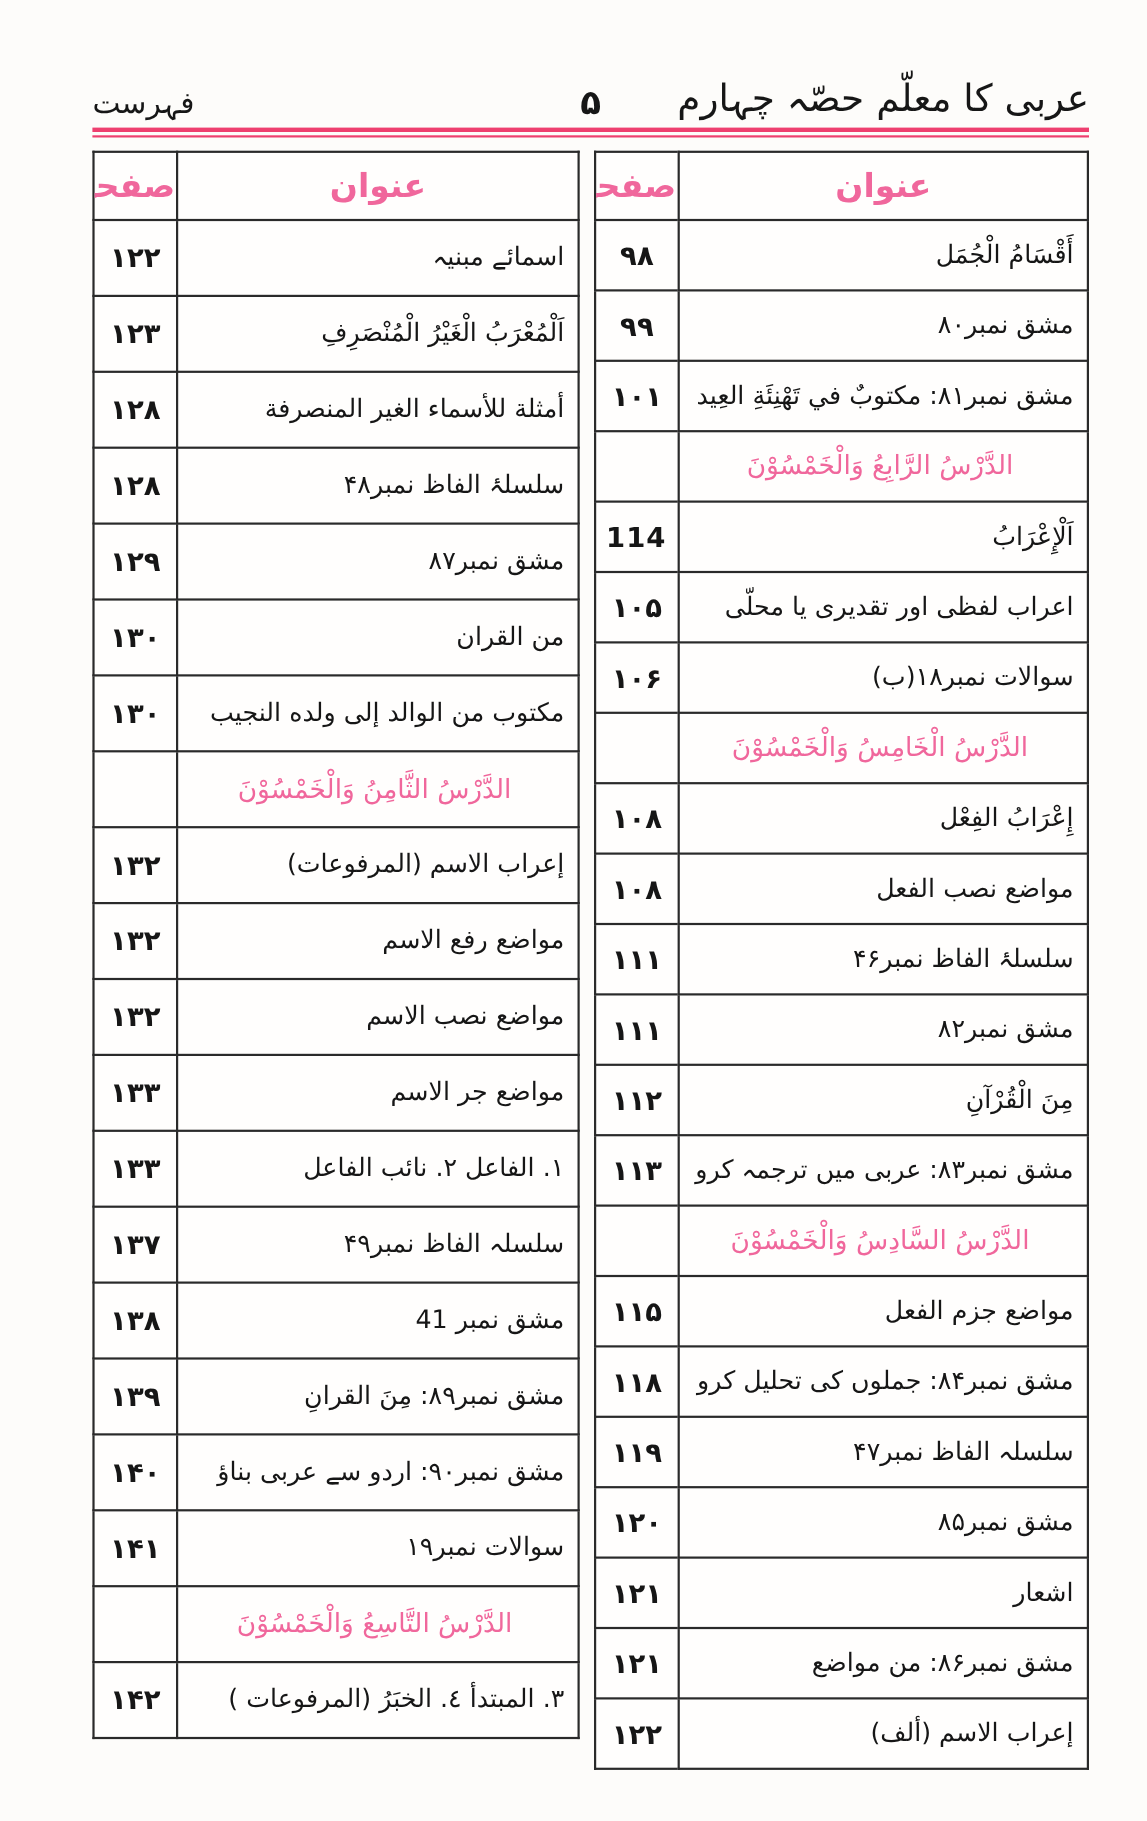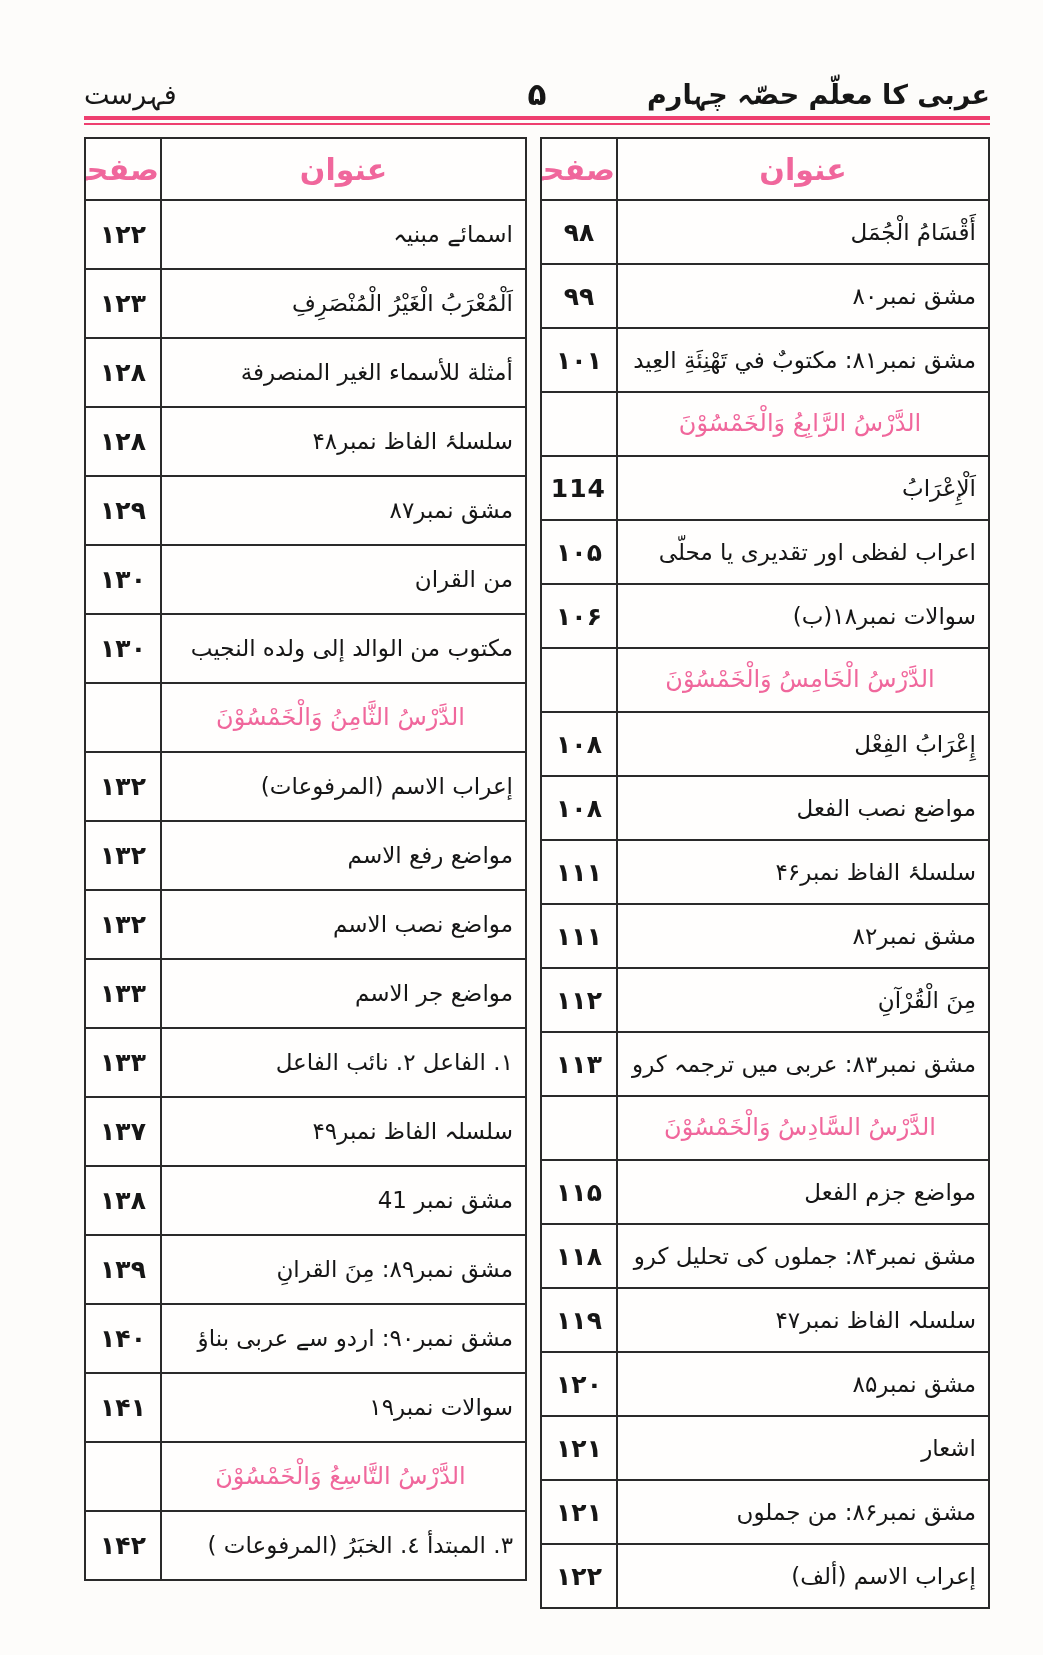--- a/index.html
+++ b/index.html
@@ -8,21 +8,21 @@
     background:#fdfcfa;
     font-family:"DejaVu Sans", sans-serif;
     color:#161616;
     overflow:hidden;
     direction:rtl;
   }
   .content { margin:0 53px 0 84px; width:906px; }
 
   
   .pagehead { position:relative; height:116px; }
-  .ph-book  { position:absolute; right:0;  bottom:6px; font-size:27px;font-weight:bold; }
+  .ph-book  { position:absolute; right:0;  bottom:6px; font-size:34px; }
   .ph-num   { position:absolute; left:50%; bottom:4px; transform:translateX(-50%); font-size:31px; font-weight:bold; }
   .ph-fihrist{ position:absolute; left:0;  bottom:6px; font-size:27px; }
 
   .rule {
     height:3px;
     border-top:4px solid #ee3f6f;
     border-bottom:2px solid #ee3f6f;
     margin-bottom:12px;
   }
 
@@ -154,21 +154,21 @@
         </tr>
           <tr>
           <td class="title">مشق نمبر۸۵</td>
           <td class="pagenum">۱۲۰</td>
         </tr>
           <tr>
           <td class="title">اشعار</td>
           <td class="pagenum">۱۲۱</td>
         </tr>
           <tr>
-          <td class="title">مشق نمبر۸۶: من جملوں</td>
+          <td class="title">مشق نمبر۸۶: من مواضع</td>
           <td class="pagenum">۱۲۱</td>
         </tr>
           <tr>
           <td class="title">إعراب الاسم (ألف)</td>
           <td class="pagenum">۱۲۲</td>
         </tr>
         </tbody>
     </table>
 
     <table class="t2">

